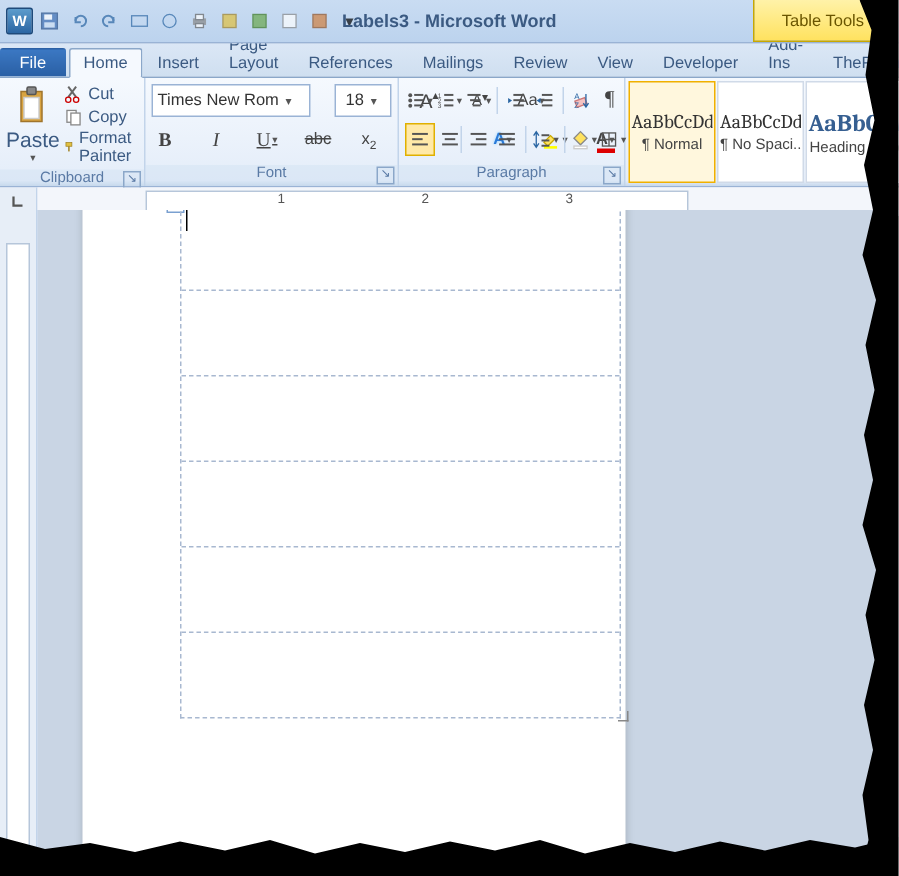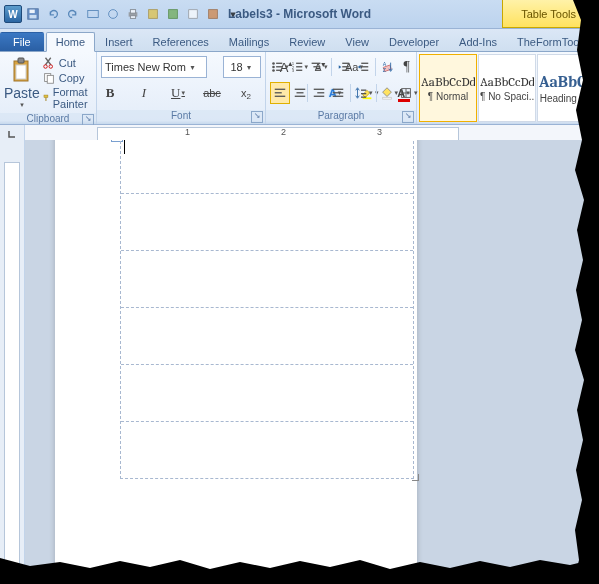--- a/index.html
+++ b/index.html
@@ -135,20 +135,21 @@
       <div class="qbtn">▾</div>
     </div>
     <div class="doc-title">Labels3 - Microsoft Word</div>
     <div class="table-tools">Table Tools</div>
   </div>
 
   <div class="tabs">
     <div class="tab file">File</div>
     <div class="tab active">Home</div>
     <div class="tab">Insert</div>
+    <div class="tab">Page Layout</div>
     <div class="tab">References</div>
     <div class="tab">Mailings</div>
     <div class="tab">Review</div>
     <div class="tab">View</div>
     <div class="tab">Developer</div>
     <div class="tab">Add-Ins</div>
     <div class="tab">TheFormTool</div>
     <div style="flex:1"></div>
 
   </div>

